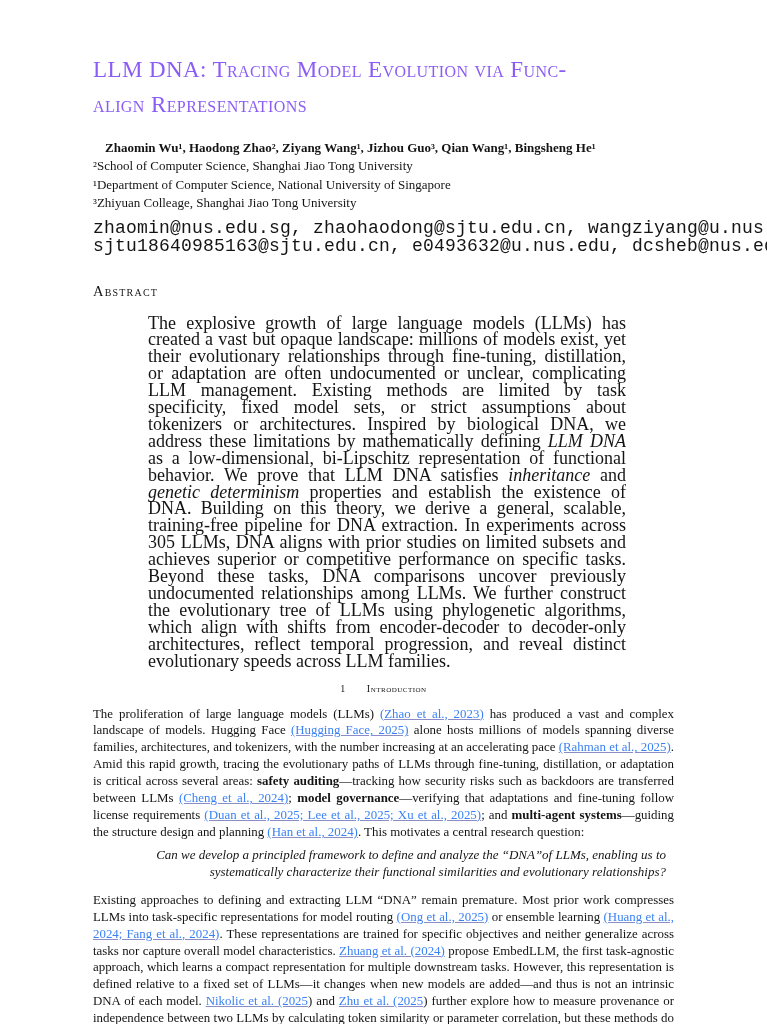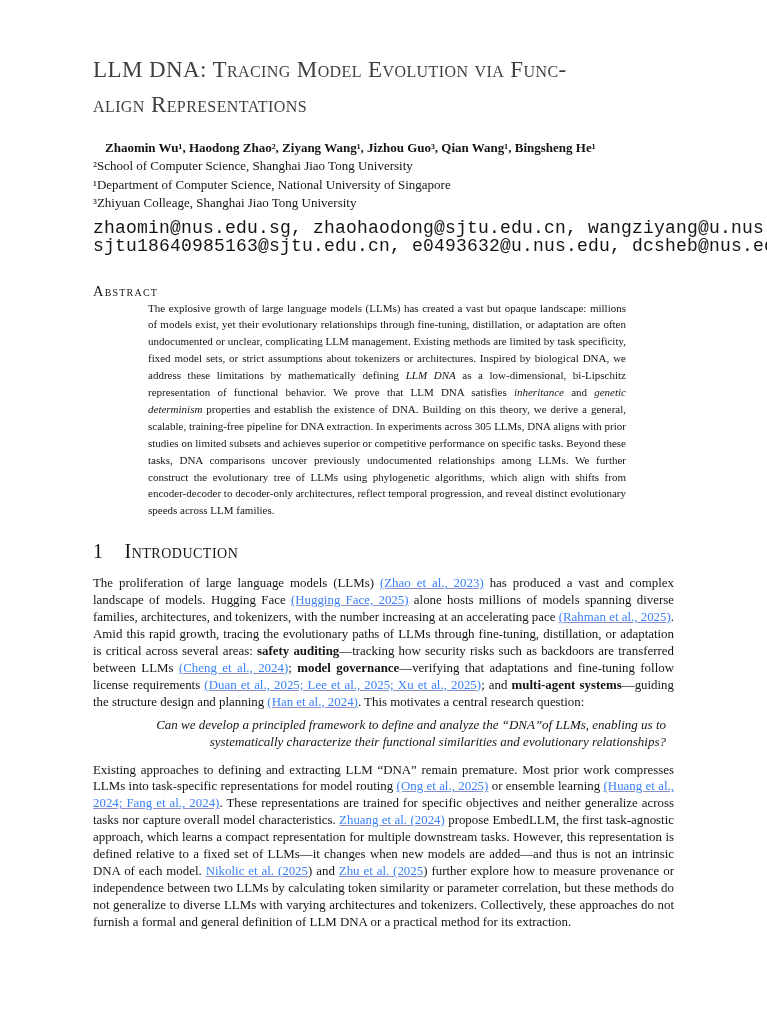--- a/index.html
+++ b/index.html
@@ -12,21 +12,21 @@
     font-family: "Liberation Serif", serif;
     color: #141414;
     box-sizing: border-box;
     padding: 52px 93px 0 93px;
   }
   .paper-title {
     font-size: 23px;
     line-height: 35px;
     font-variant: small-caps;
     letter-spacing: 0.4px;
-    color: #404040;
+    color: #8b5cf6;
   }
   .author-block {
     margin-top: 16px;
     font-size: 13px;
     line-height: 18.5px;
   }
   .authors-line {
     font-weight: bold;
     padding-left: 12px;
     line-height: 19px;
@@ -43,29 +43,31 @@
   .abstract-heading {
     text-align: left;
     font-variant: small-caps;
     font-size: 14.5px;
     letter-spacing: 1.2px;
     margin-top: 27px;
   }
   .abstract-body {
     width: 478px;
     margin-left: 55px;
+    margin-top: 15px;
     text-align: justify;
-    font-size: 11px;
+    font-size: 18px;
     line-height: 16.9px;
   }
   .section-heading {
-    margin-top: 21px;
-    font-size: 20px;
+    margin-top: 13px;
+    font-size: 10px;
     font-variant: small-caps;
     letter-spacing: 0.5px;
+    text-align: center;
   }
   .section-number { display: inline-block; margin-right: 21px; font-variant: normal; }
   .body-par {
     margin-top: 12px;
     text-align: justify;
     font-size: 12.9px;
     line-height: 16.9px;
   }
   .question-par {
     margin-top: 5px;

